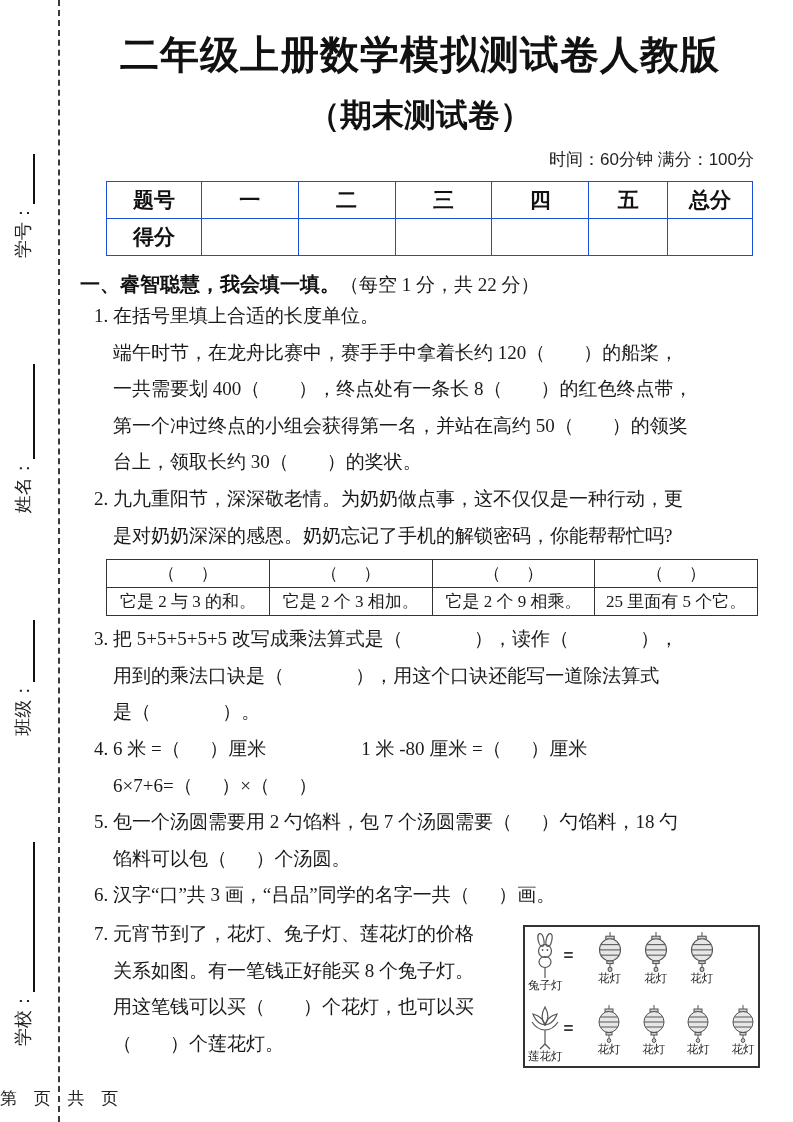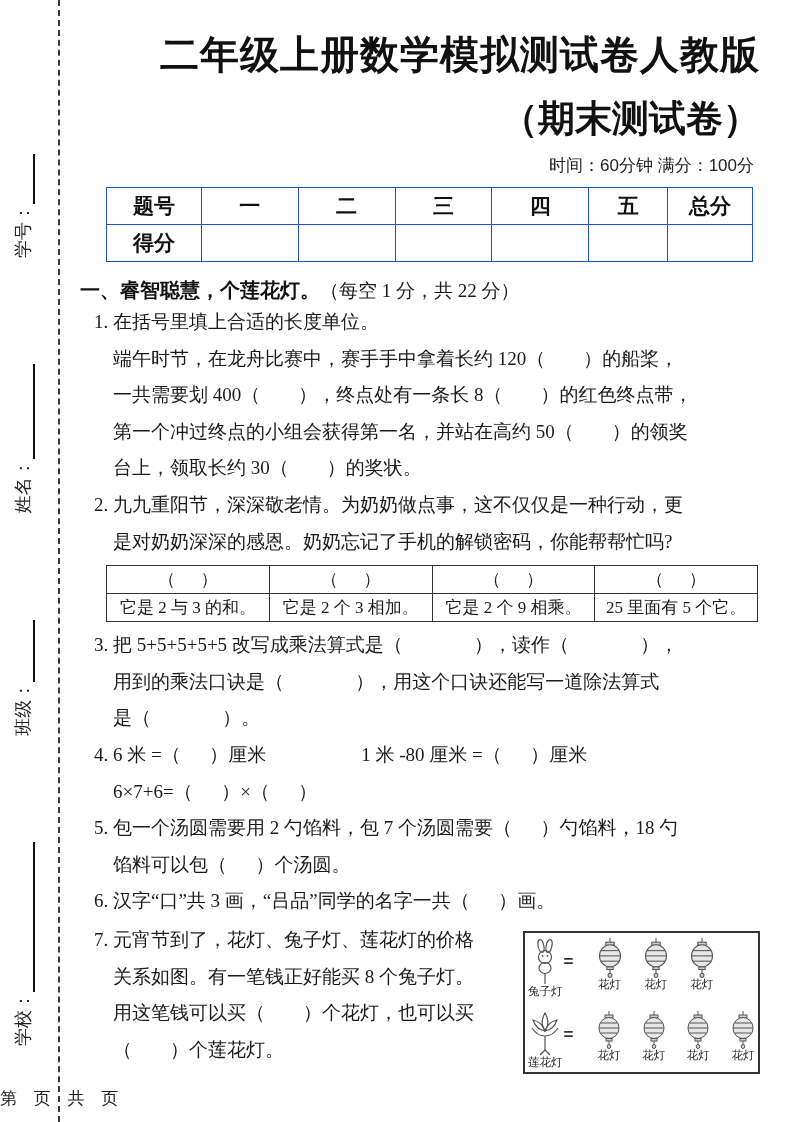--- a/index.html
+++ b/index.html
@@ -28,28 +28,28 @@
     font-family: "Liberation Serif", "DejaVu Serif", serif;
   }
   .sb-field { display: flex; align-items: flex-end; white-space: nowrap; }
   .blank-line { display: inline-block; border-bottom: 2px solid #111; height: 16px; }
   .w-school { width: 150px; } .w-class { width: 62px; }
   .w-name { width: 95px; } .w-stuno { width: 50px; }
 
   
   .content { position: absolute; left: 80px; top: 0; width: 680px; }
   .title {
-    margin-top: 28px; text-align: right;
+    margin-top: 28px; text-align: center;
     font-family: "Liberation Sans", "DejaVu Sans", sans-serif;
     font-weight: bold; font-size: 39px; letter-spacing: 1px; color: #111;
   }
   .subtitle {
-    margin-top: 12px; text-align: right;
-    font-family: "Liberation Sans", "DejaVu Sans", sans-serif;
-    font-weight: bold; font-size: 37px; color: #111;
+    margin-top: 12px; text-align: center;
+    font-family: "Liberation Sans", "DejaVu Sans", sans-serif;
+    font-weight: bold; font-size: 32px; color: #111;
   }
   .meta {
     margin-top: 10px; text-align: right; padding-right: 6px;
     font-family: "Liberation Sans", "DejaVu Sans", sans-serif;
     font-size: 17px; color: #222;
   }
   table.score-table {
     margin: 10px 0 0 26px; border-collapse: collapse; width: 647px;
     font-family: "Liberation Sans", "DejaVu Sans", sans-serif;
     font-size: 21px; font-weight: bold; color: #111;
@@ -152,21 +152,21 @@
         <td></td>
         <td></td>
         <td></td>
         <td></td>
         <td></td>
         <td></td>
       </tr>
     </tbody>
       </table>
 
-    <div class="section-header"><span class="sec-bold">一、睿智聪慧，个莲花灯。</span><span class="sec-note">（每空 1 分，共 22 分）</span></div>
+    <div class="section-header"><span class="sec-bold">一、睿智聪慧，我会填一填。</span><span class="sec-note">（每空 1 分，共 22 分）</span></div>
 
     <div class="q-line indent1">1. 在括号里填上合适的长度单位。</div>
     <div class="q-line indent2">端午时节，在龙舟比赛中，赛手手中拿着长约 120（        ）的船桨，</div>
     <div class="q-line indent2">一共需要划 400（        ），终点处有一条长 8（        ）的红色终点带，</div>
     <div class="q-line indent2">第一个冲过终点的小组会获得第一名，并站在高约 50（        ）的领奖</div>
     <div class="q-line indent2">台上，领取长约 30（        ）的奖状。</div>
 
     <div class="q-line indent1">2. 九九重阳节，深深敬老情。为奶奶做点事，这不仅仅是一种行动，更</div>
     <div class="q-line indent2">是对奶奶深深的感恩。奶奶忘记了手机的解锁密码，你能帮帮忙吗?</div>
 

